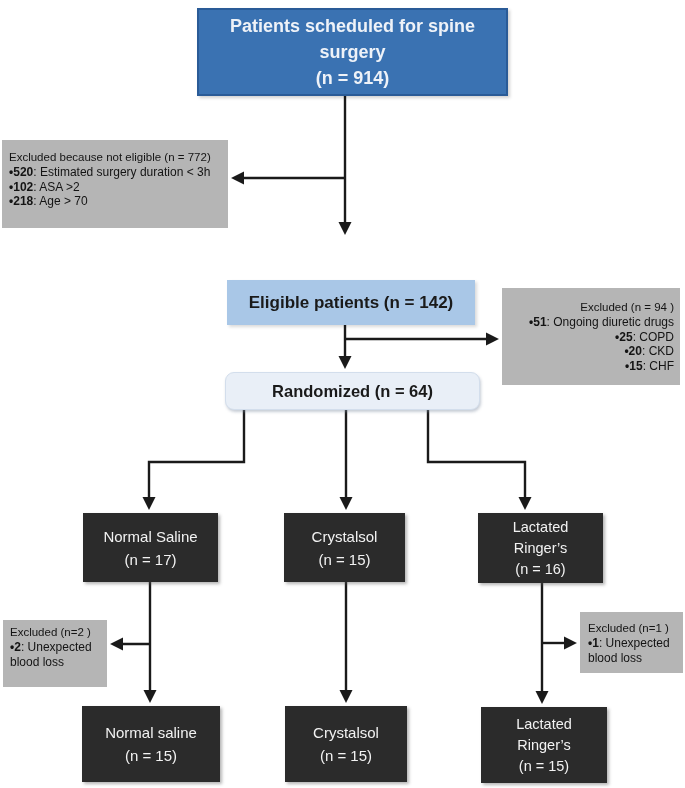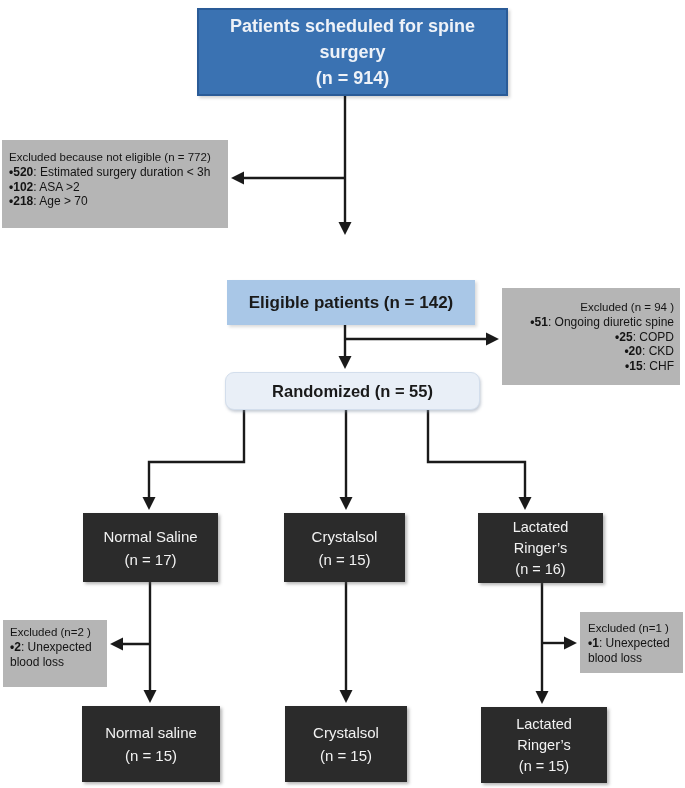--- a/index.html
+++ b/index.html
@@ -94,28 +94,28 @@
     <div class="gitem"><span class="bnum">•102</span><span>: ASA &gt;2</span></div>
     <div class="gitem"><span class="bnum">•218</span><span>: Age &gt; 70</span></div>
   </div>
 
   <div class="box ltblue" id="eligible-box">
     <div>Eligible patients (n = 142)</div>
   </div>
 
   <div class="gray" id="excl-right">
     <div class="gtitle">Excluded (n = 94 )</div>
-    <div class="gitem"><span class="bnum">•51</span><span>: Ongoing diuretic spine</span></div>
+    <div class="gitem"><span class="bnum">•51</span><span>: Ongoing diuretic drugs</span></div>
     <div class="gitem"><span class="bnum">•25</span><span>: COPD</span></div>
     <div class="gitem"><span class="bnum">•20</span><span>: CKD</span></div>
     <div class="gitem"><span class="bnum">•15</span><span>: CHF</span></div>
   </div>
 
   <div class="box paleblue" id="randomized-box">
-    <div>Randomized (n = 55)</div>
+    <div>Randomized (n = 64)</div>
   </div>
 
   <div class="box dark" id="arm1">
     <div>Normal Saline</div>
     <div>(n = 17)</div>
   </div>
 
   <div class="box dark" id="arm2">
     <div>Crystalsol</div>
     <div>(n = 15)</div>

